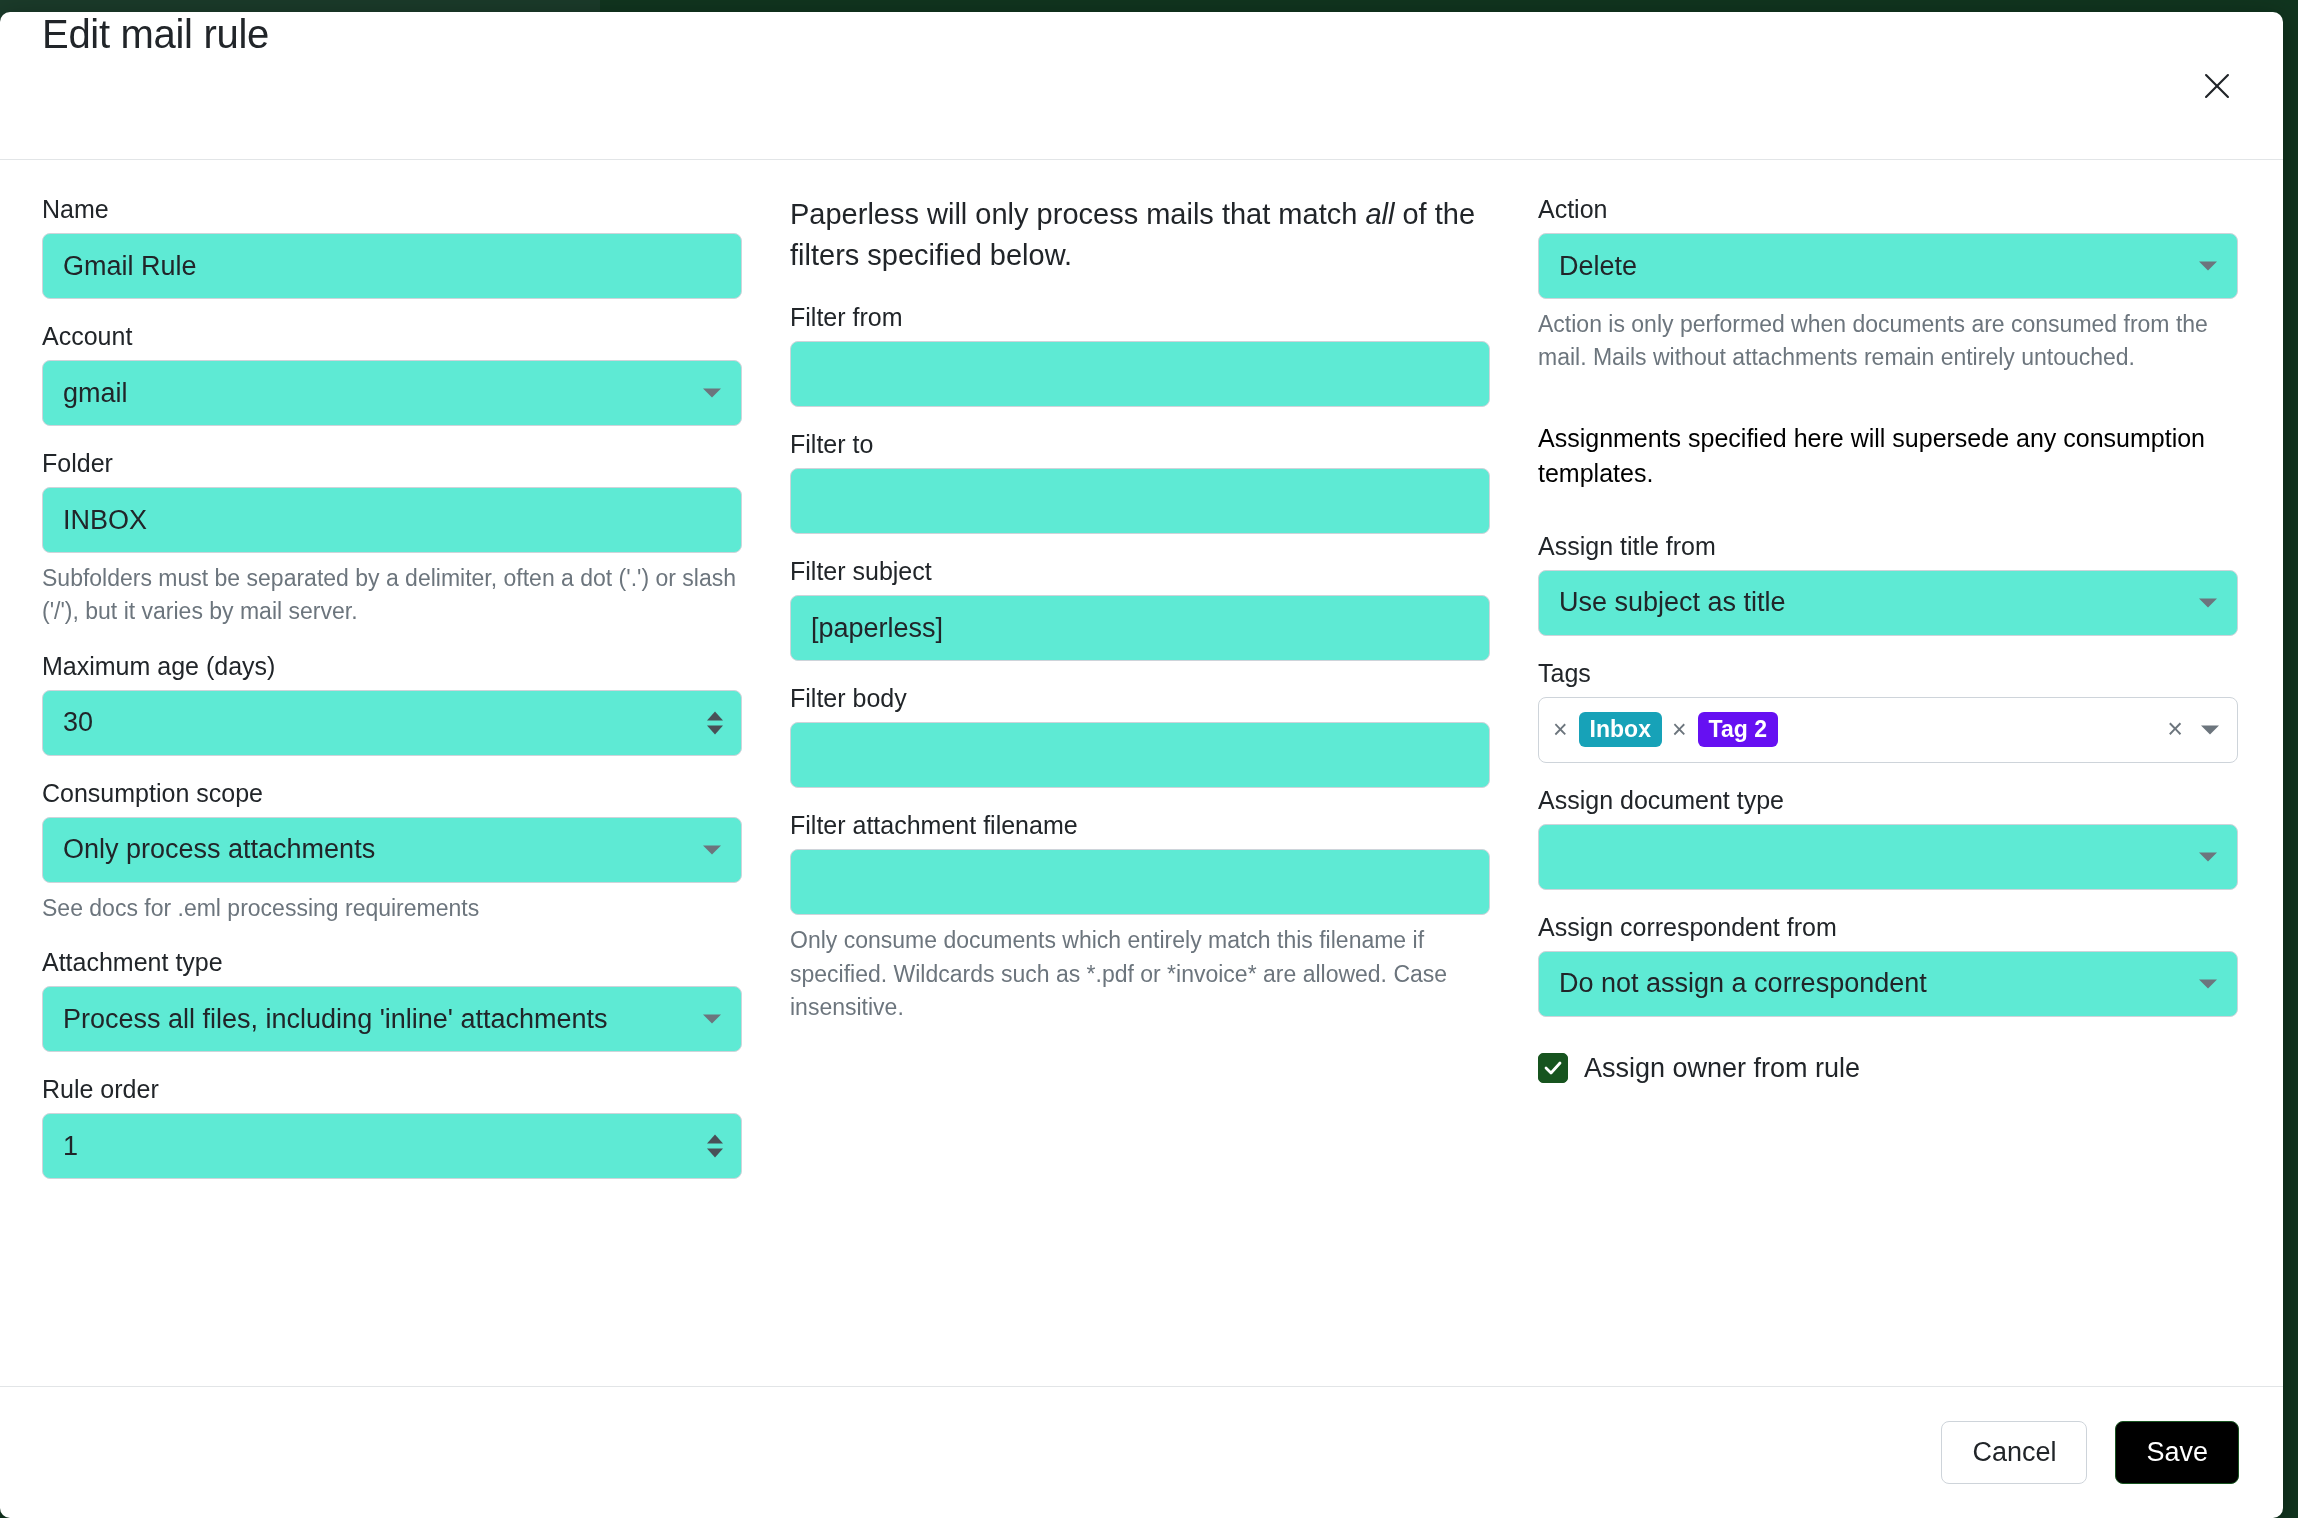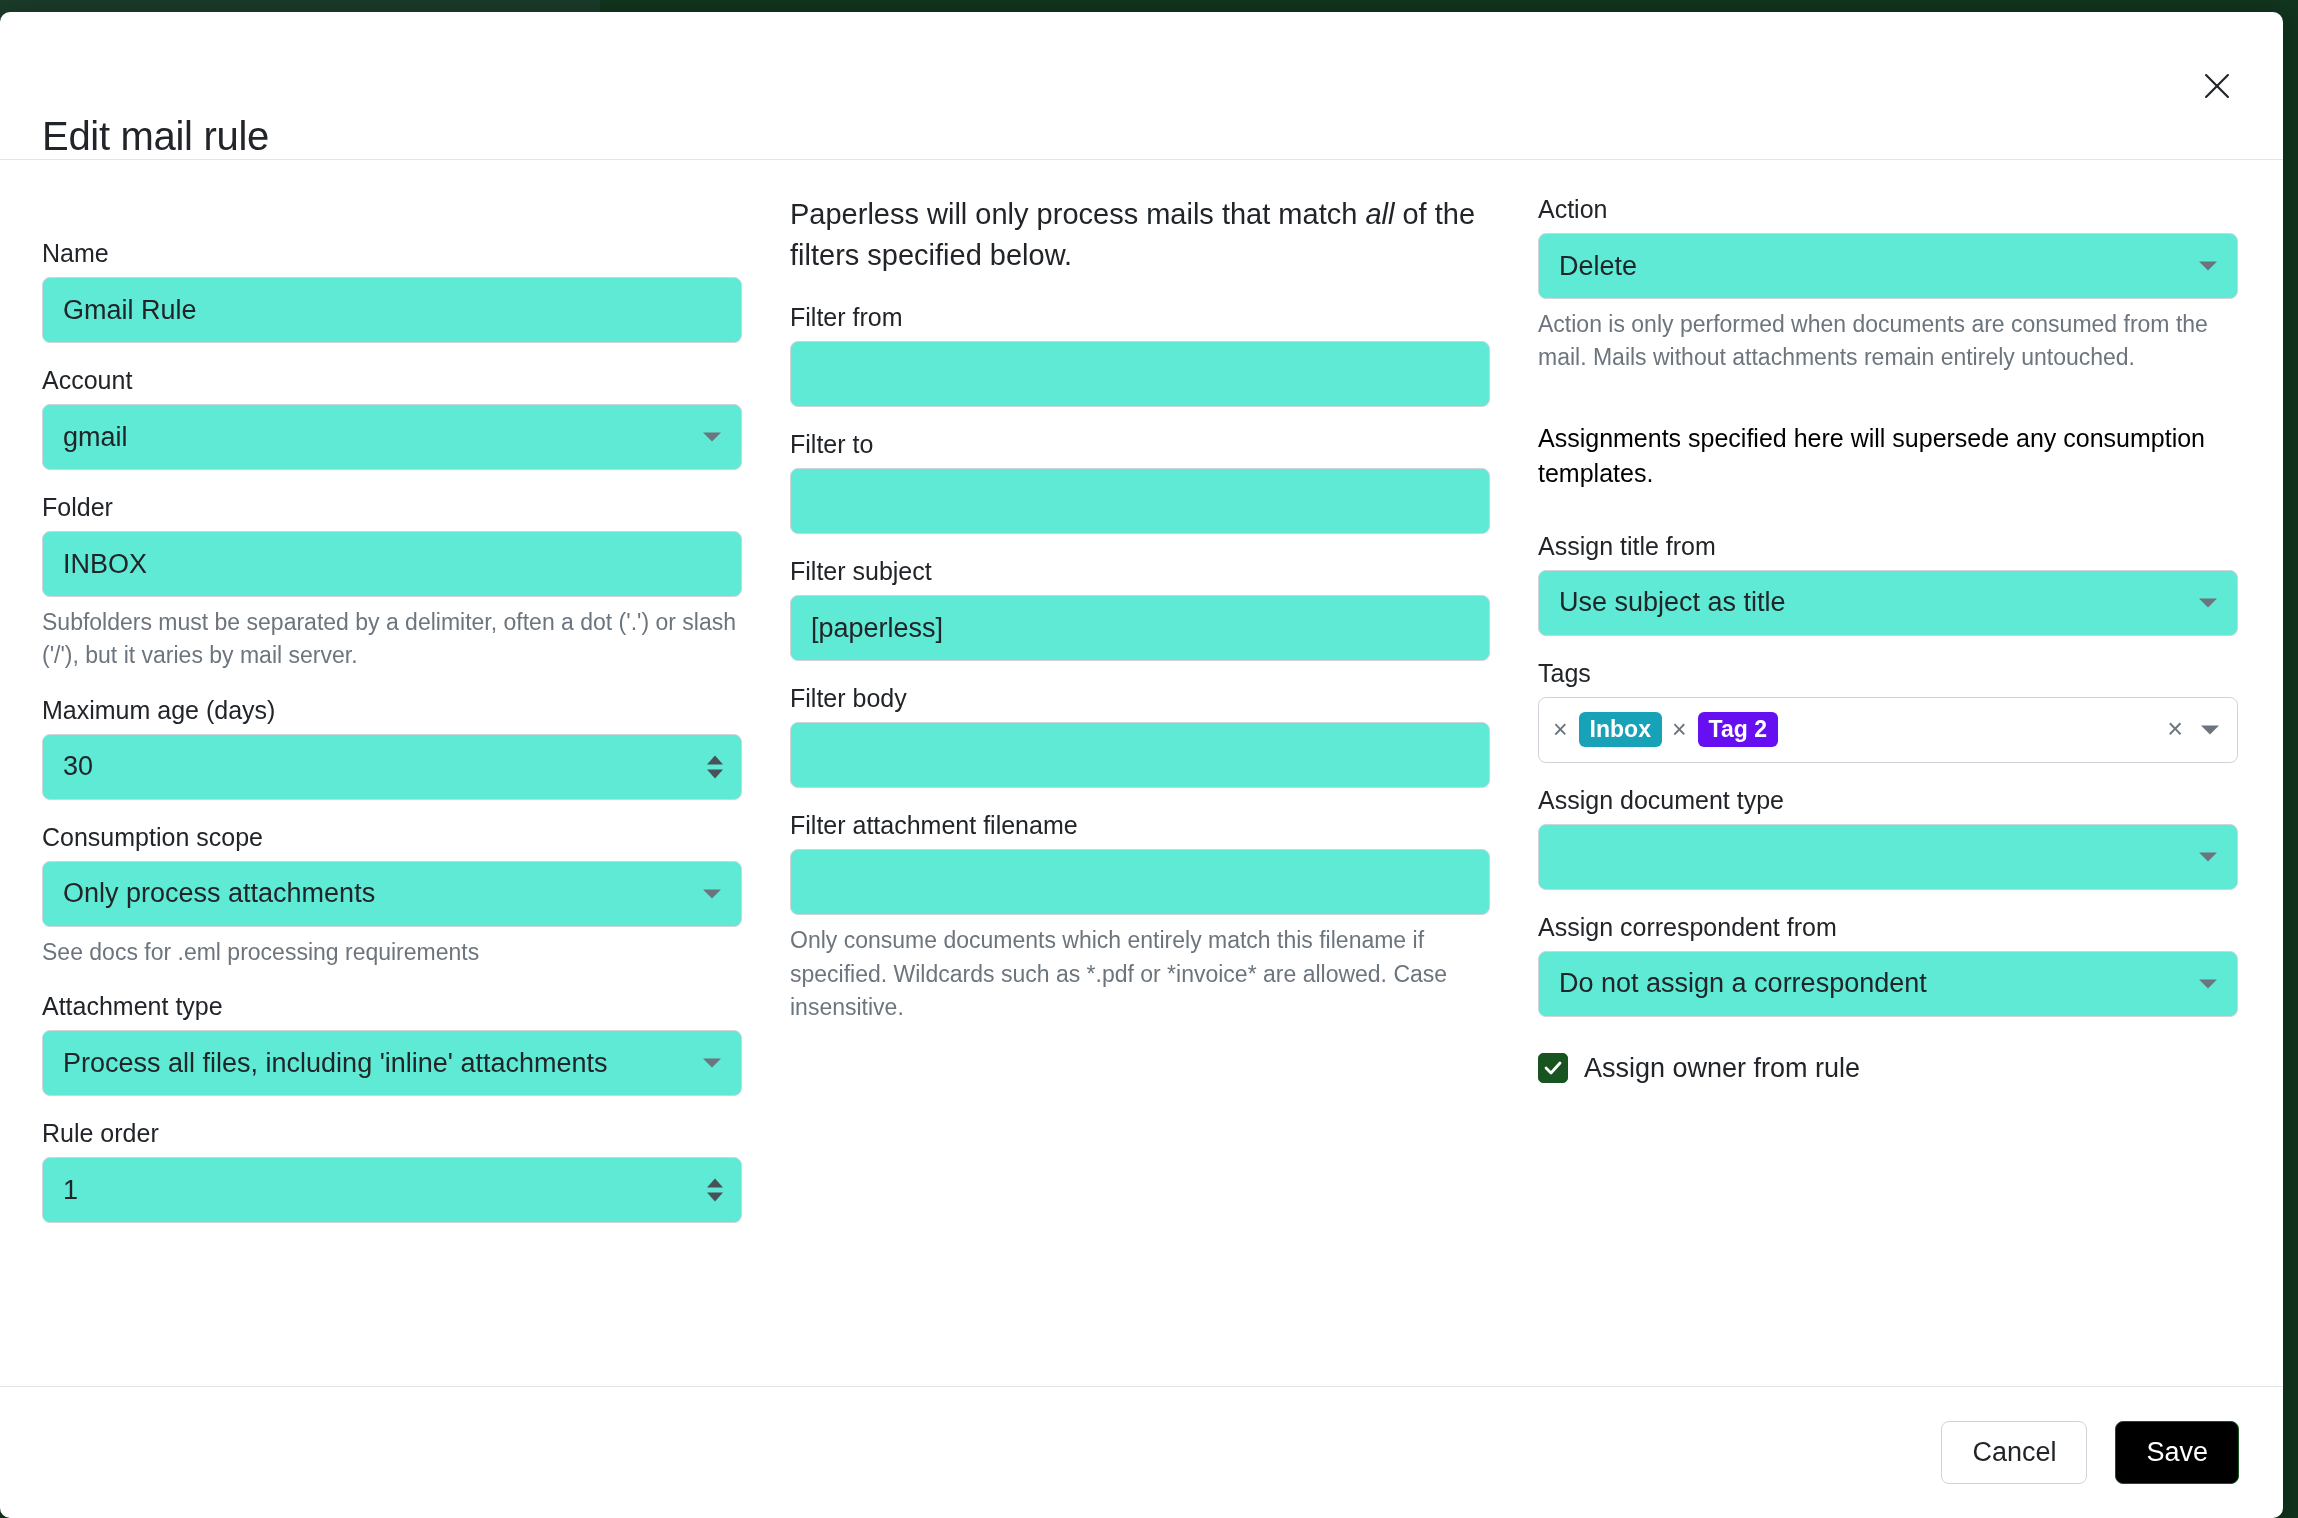--- a/index.html
+++ b/index.html
@@ -25,21 +25,21 @@
     background: #ffffff;
     border-radius: 10px;
     box-shadow: 0 6px 28px rgba(0,0,0,0.35);
     display: flex; flex-direction: column;
     overflow: hidden;
   }
   .modal-header {
     height: 148px;
     flex: none;
     border-bottom: 1px solid #e2e5e7;
-    display: flex; align-items: flex-end;
+    display: flex; align-items: flex-start;
     padding: 0 40px 0 42px;
     position: relative;
   }
   .modal-title {
     font-size: 40px;
     color: #212529;
     font-weight: 400;
     letter-spacing: -0.3px;
   }
   .close-btn {
@@ -52,21 +52,21 @@
     background: none; border: none;
   }
   .close-btn svg { display: block; }
   .modal-body {
     flex: 1 1 auto;
     display: flex;
     padding: 34px 42px 0 42px;
     gap: 48px;
     align-items: flex-start;
   }
-  .col { width: 700px; flex: none; margin-top: 44px; }
+  .col { width: 700px; flex: none; }
   .col-mid { width: 700px; flex: none; }
   .col-right { width: 700px; flex: none; }
 
   label.fl {
     display: block;
     font-size: 25px;
     color: #212529;
     margin-bottom: 9px;
     line-height: 1.2;
   }

